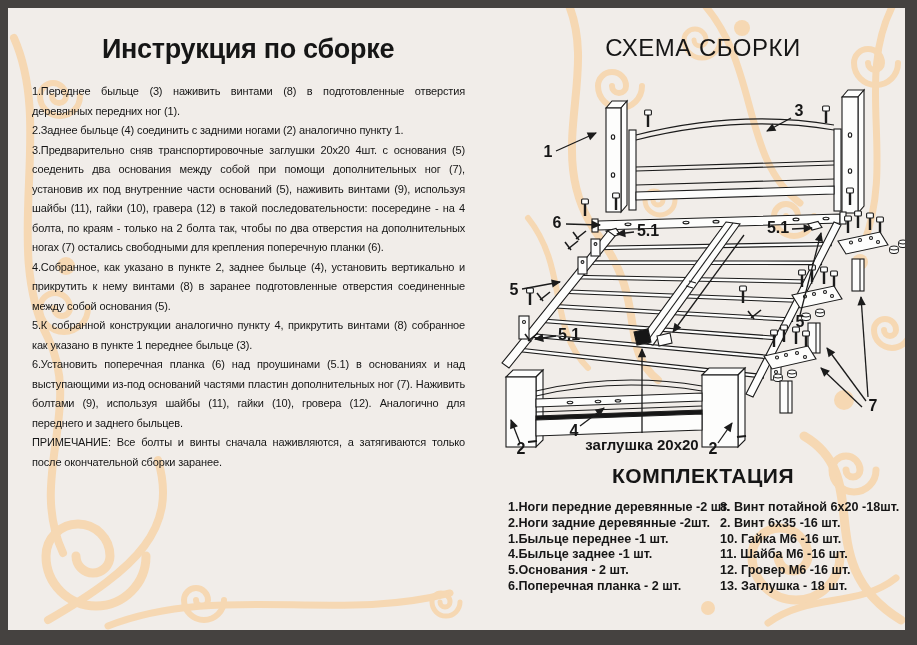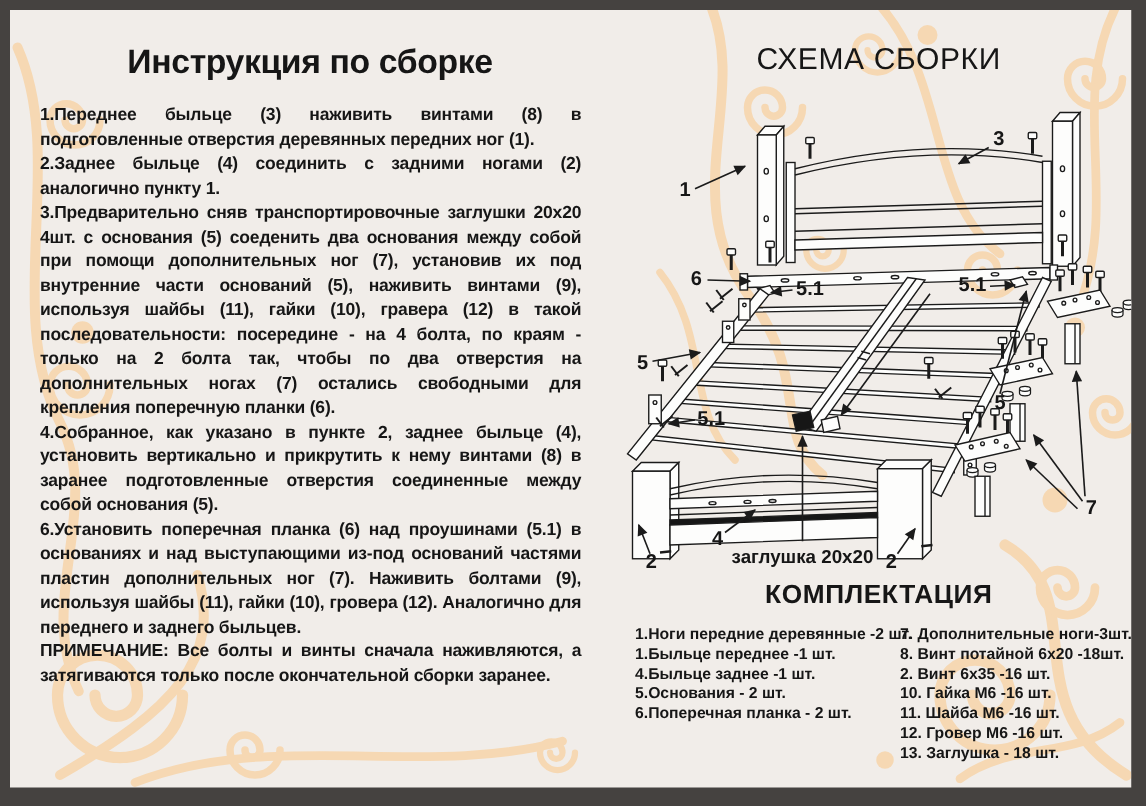--- a/index.html
+++ b/index.html
@@ -6,21 +6,21 @@
   .page{
     position:relative; width:917px; height:645px; box-sizing:border-box;
     background:#f1ede9; border:solid #454240; border-width:8px 12px 15px 8px;
     overflow:hidden; font-family:"Liberation Sans", sans-serif; color:#161616;
   }
   .bg{position:absolute; left:0; top:0; width:897px; height:622px; pointer-events:none;}
   .abs{position:absolute;}
   .title-left{left:24px; top:26px; width:432px; text-align:center;
     font-size:27px; font-weight:bold; letter-spacing:-0.3px;}
   .steps{left:24px; top:74px; width:433px;}
-  .steps p{margin:0; font-size:14px; line-height:19.5px; font-weight:bold;
+  .steps p{margin:0; font-size:11px; line-height:19.5px; font-weight:normal;
     text-align:justify; letter-spacing:-0.15px;}
   .title-diagram{left:490px; top:26px; width:410px; text-align:center;
     font-size:24px; font-weight:normal; letter-spacing:0.5px;}
   .diagram{left:482px; top:67px; width:425px; height:395px;}
   .title-parts{left:490px; top:456px; width:410px; text-align:center;
     font-size:21px; font-weight:bold; letter-spacing:0.5px;}
   .parts{left:500px; top:492px; width:402px; display:flex;}
   .parts .col1{width:212px;}
   .parts .col2{flex:1;}
   .part-item{font-size:12.6px; line-height:15.8px; font-weight:bold; white-space:nowrap;}
@@ -64,20 +64,21 @@
       <circle cx="700" cy="600" r="7"></circle>
     </g>
   </svg>
 
   <div class="abs title-left">Инструкция по сборке</div>
   <div class="abs steps">
     <p>1.Переднее быльце (3) наживить винтами (8) в подготовленные отверстия деревянных передних ног (1).</p>
     <p>2.Заднее быльце (4) соединить с задними ногами (2) аналогично пункту 1.</p>
     <p>3.Предварительно сняв транспортировочные заглушки 20х20 4шт. с основания (5) соеденить два основания между собой при помощи дополнительных ног (7), установив их под внутренние части оснований (5), наживить винтами (9), используя шайбы (11), гайки (10), гравера (12) в такой последовательности: посередине - на 4 болта, по краям - только на 2 болта так, чтобы по два отверстия на дополнительных ногах (7) остались свободными для крепления поперечную планки (6).</p>
     <p>4.Собранное, как указано в пункте 2, заднее быльце (4), установить вертикально и прикрутить к нему винтами (8) в заранее подготовленные отверстия соединенные между собой основания (5).</p>
+    <p>5.К собранной конструкции аналогично пункту 4, прикрутить винтами (8) собранное как указано в пункте 1 переднее быльце (3).</p>
     <p>6.Установить поперечная планка (6) над проушинами (5.1) в основаниях и над выступающими из-под оснований частями пластин дополнительных ног (7). Наживить болтами (9), используя шайбы (11), гайки (10), гровера (12). Аналогично для переднего и заднего быльцев.</p>
     <p>ПРИМЕЧАНИЕ: Все болты и винты сначала наживляются, а затягиваются только после окончательной сборки заранее.</p>
   </div>
 
   <div class="abs title-diagram">СХЕМА СБОРКИ</div>
 
   <svg class="abs diagram" viewBox="0 0 425 395">
     <defs>
       <marker id="ah" viewBox="0 0 10 10" refX="8.5" refY="5" markerWidth="8" markerHeight="8" orient="auto">
         <path d="M0.5,1 L9.5,5 L0.5,9 Z" fill="#1b1b1b"></path>
@@ -271,27 +272,27 @@
       <text x="223" y="379">2</text>
       <text x="383" y="336">7</text>
       <text x="152" y="375" font-size="15">заглушка 20х20</text>
     </g>
   </svg>
 
   <div class="abs title-parts">КОМПЛЕКТАЦИЯ</div>
   <div class="abs parts">
     <div class="col1">
       <div class="part-item">1.Ноги передние деревянные -2 шт.</div>
+      <div class="part-item">2.Ноги задние деревянные -2шт.</div>
       <div class="part-item">1.Быльце переднее -1 шт.</div>
       <div class="part-item">4.Быльце заднее -1 шт.</div>
       <div class="part-item">5.Основания - 2 шт.</div>
       <div class="part-item">6.Поперечная планка - 2 шт.</div>
     </div>
     <div class="col2">
-      <div class="part-item">7. Дополнительные ноги-3шт.</div>
       <div class="part-item">8. Винт потайной 6х20 -18шт.</div>
       <div class="part-item">2. Винт 6х35 -16 шт.</div>
       <div class="part-item">10. Гайка М6 -16 шт.</div>
       <div class="part-item">11. Шайба М6 -16 шт.</div>
       <div class="part-item">12. Гровер М6 -16 шт.</div>
       <div class="part-item">13. Заглушка - 18 шт.</div>
     </div>
   </div>
 
 </div>

